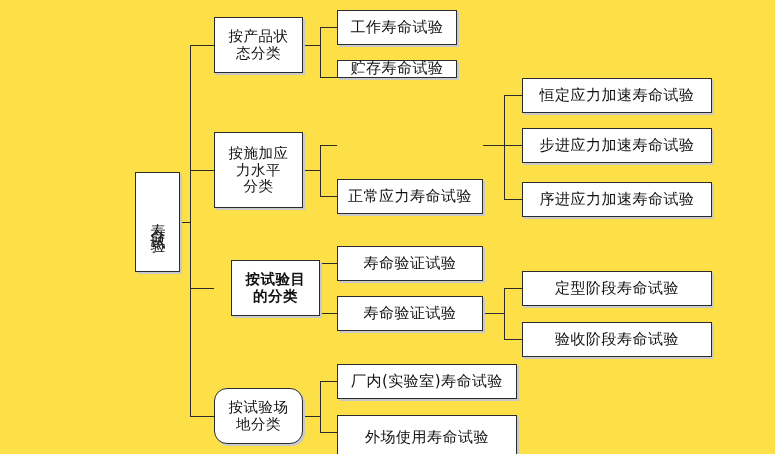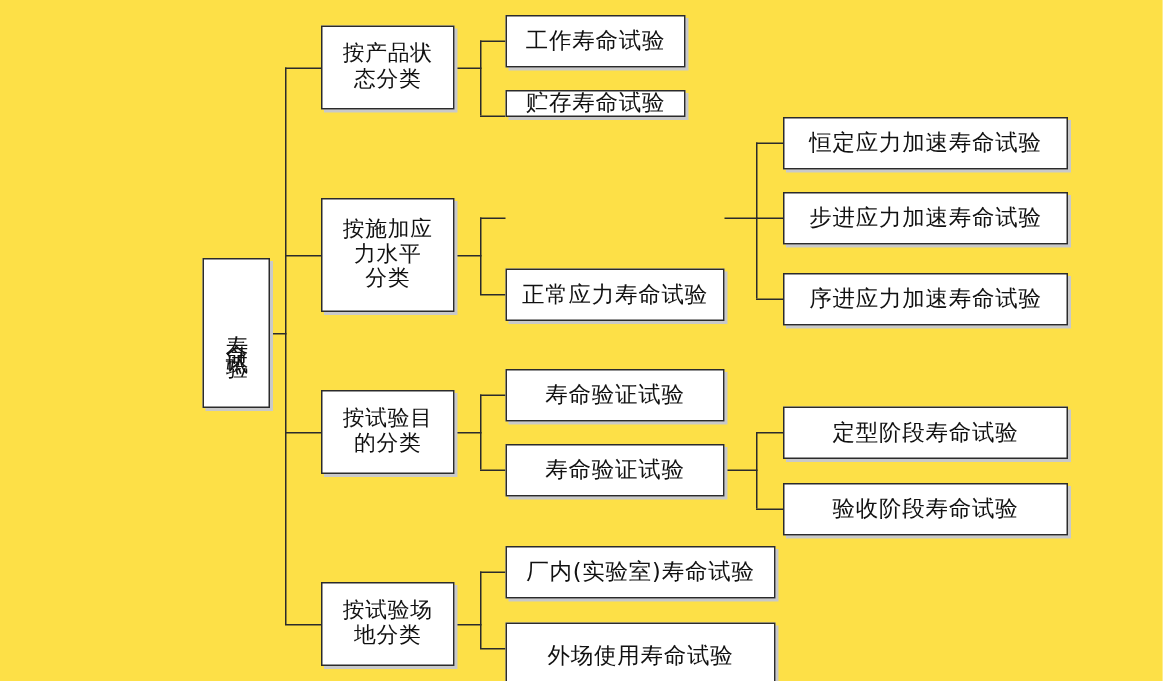--- a/index.html
+++ b/index.html
@@ -90,24 +90,24 @@
 
   <div class="node root" style="left:135px;top:172px;width:45px;height:100px;">寿命试验</div>
 
   <div class="node lvl1" style="left:214px;top:17px;width:89px;height:56px;">按产品状
 态分类</div>
 
   <div class="node lvl1" style="left:214px;top:132px;width:89px;height:76px;">按施加应
 力水平
 分类</div>
 
-  <div class="node lvl1" style="left:214px;top:260px;width:89px;height:56px;">按试验目
+  <div class="node lvl1" style="left:231px;top:260px;width:89px;height:56px;font-weight:bold;">按试验目
 的分类</div>
 
-  <div class="node lvl1" style="left:214px;top:388px;width:89px;height:56px;">按试验场
+  <div class="node lvl1" style="left:214px;top:388px;width:89px;height:56px;border-radius:13px;">按试验场
 地分类</div>
 
   <div class="node lvl2" style="left:337px;top:10px;width:120px;height:35px;">工作寿命试验</div>
 
   <div class="node lvl2" style="left:337px;top:60px;width:120px;height:18px;">贮存寿命试验</div>
 
 
   <div class="node lvl2" style="left:337px;top:179px;width:146px;height:35px;">正常应力寿命试验</div>
 
   <div class="node lvl3" style="left:522px;top:78px;width:190px;height:35px;">恒定应力加速寿命试验</div>

